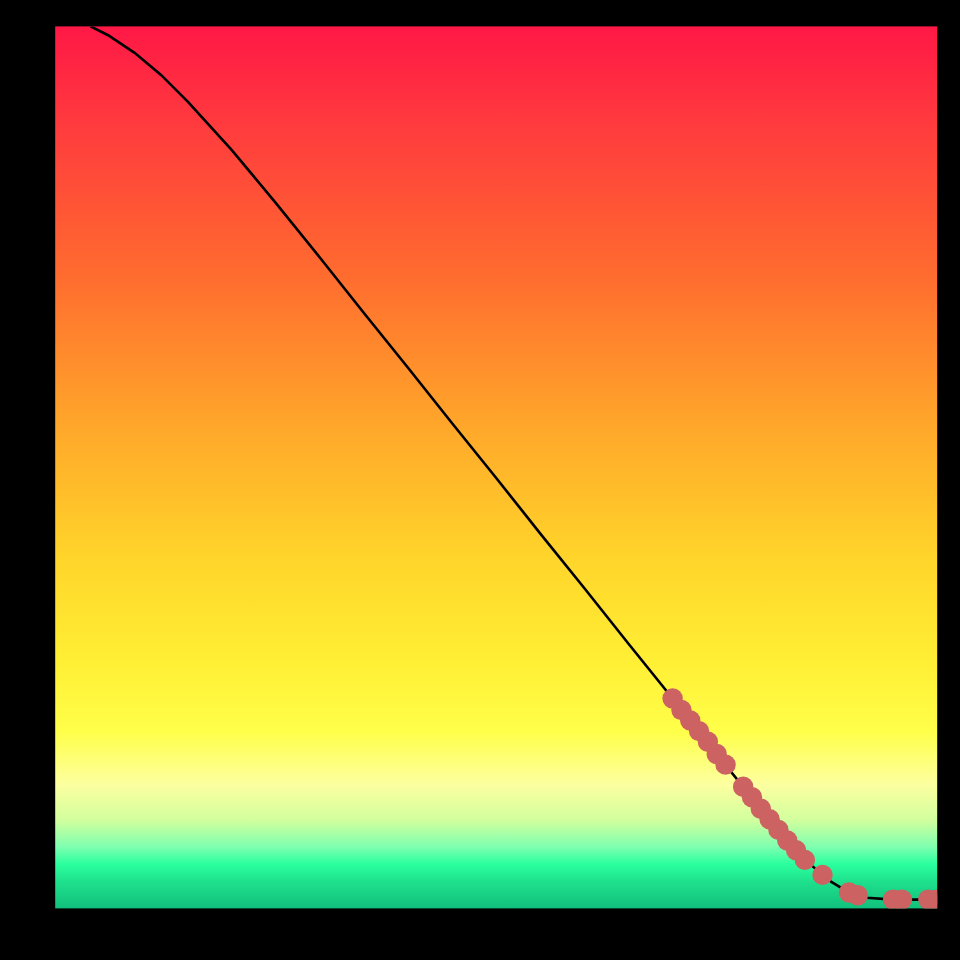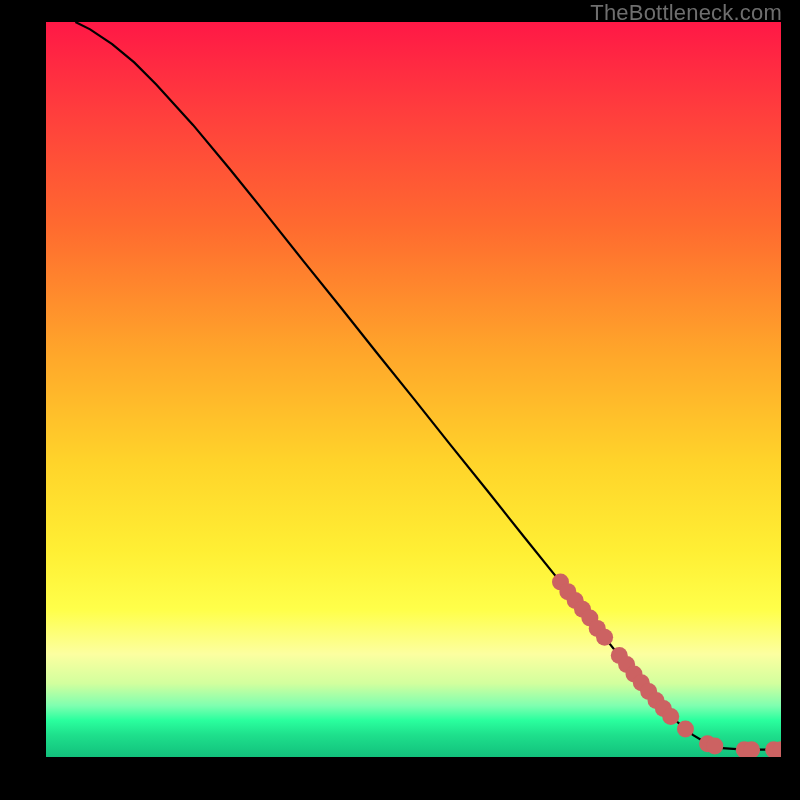--- a/index.html
+++ b/index.html
@@ -61,21 +61,20 @@
     color: #6e6e6e;
     font-size: 22px;
     font-weight: 500;
     letter-spacing: 0.2px;
   }
 </style>
 </head>
 <body>
 
 <div class="chart-wrap">
-  <div class="watermark">TheBottleneck.com</div>
 
   <div class="plot-area">
     <div class="gradient-bg"></div>
     <svg class="svg-layer" viewBox="0 0 735 735" preserveAspectRatio="none">
       <path id="curve-path" d="M29.40 0.00 L44.10 7.35 L66.15 22.05 L88.20 40.43 L110.25 62.48 L147.00 102.90 L183.75 147.00 L220.50 192.57 L257.25 238.87 L294.00 284.44 L330.75 330.75 L367.50 376.32 L404.25 422.63 L441.00 468.19 L477.75 514.50 L514.50 560.07 L551.25 606.38 L588.00 651.94 L624.75 694.58 L646.80 712.95 L661.50 721.77 L676.20 726.18 L698.25 727.65 L720.30 727.65 L735.00 727.65" fill="none" stroke="#000000" stroke-width="2.2"></path>
       <g id="marker-group">
           <circle cx="514.50" cy="560.07" r="8.5" fill="#cc6262"></circle>
           <circle cx="521.85" cy="569.63" r="8.5" fill="#cc6262"></circle>
           <circle cx="529.20" cy="578.44" r="8.5" fill="#cc6262"></circle>
           <circle cx="536.55" cy="587.26" r="8.5" fill="#cc6262"></circle>

